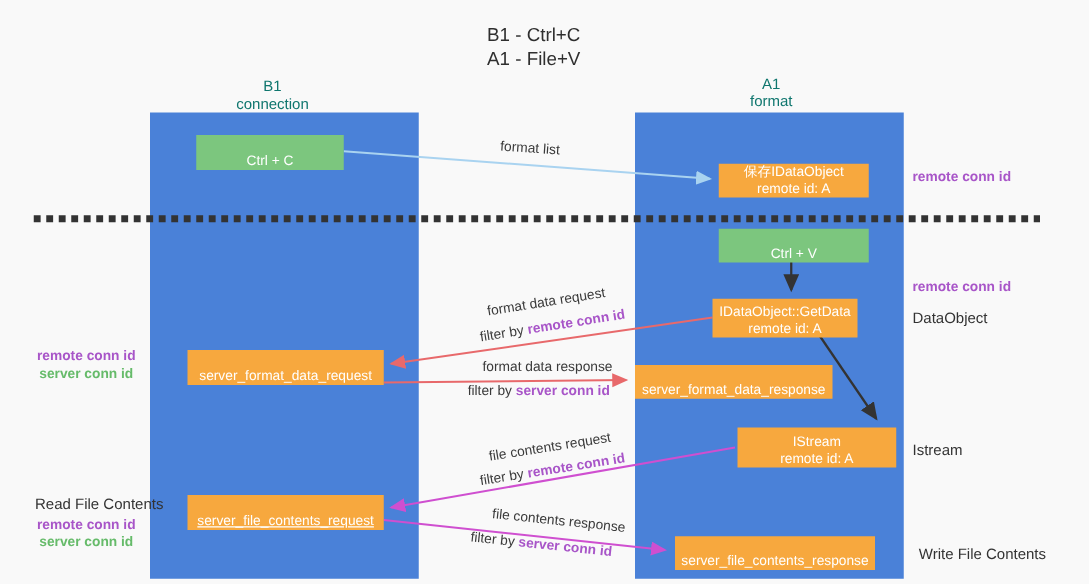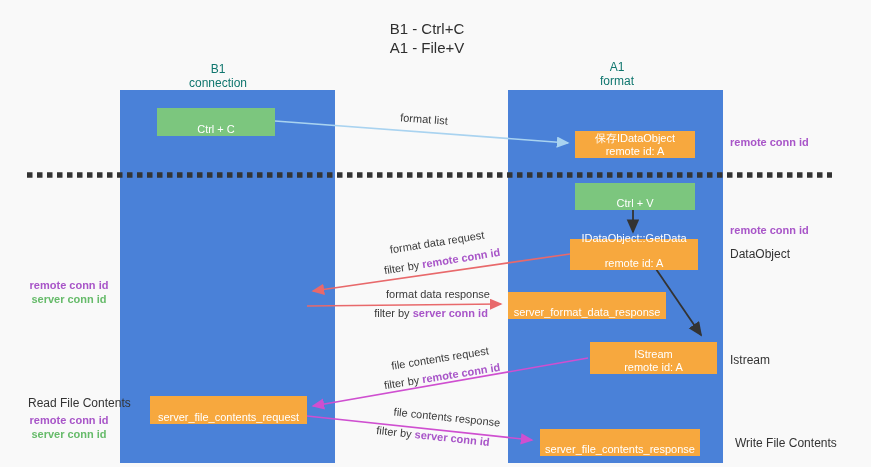--- a/index.html
+++ b/index.html
@@ -74,36 +74,39 @@
 
   <div class="node orange" style="left:575px;top:119px;width:120px;height:27px;">
     <span>保存IDataObject</span>
     <span>remote id: A</span>
   </div>
 
   <div class="node green" style="left:575px;top:171px;width:120px;height:27px;">
     <span>Ctrl + V</span>
   </div>
 
-  <div class="node orange" style="left:570px;top:227px;width:128px;height:31px;gap:12px;">
+  <div class="node orange" style="left:570px;top:227px;width:116px;height:31px;">
     <span>IDataObject::GetData</span>
     <span>remote id: A</span>
   </div>
 
+  <div class="node orange" style="left:150px;top:268px;width:157px;height:28px;">
+    <span>server_format_data_request</span>
+  </div>
 
   <div class="node orange" style="left:508px;top:280px;width:158px;height:27px;">
     <span>server_format_data_response</span>
   </div>
 
   <div class="node orange" style="left:590px;top:330px;width:127px;height:32px;">
     <span>IStream</span>
     <span>remote id: A</span>
   </div>
 
-  <div class="node orange" style="left:150px;top:384px;width:157px;height:28px;">
+  <div class="node orange" style="left:150px;top:384px;width:157px;height:28px;text-decoration:underline;">
     <span>server_file_contents_request</span>
   </div>
 
   <div class="node orange" style="left:540px;top:417px;width:160px;height:27px;">
     <span>server_file_contents_response</span>
   </div>
 
   <div class="elabel" style="left:424px;top:107px;transform:translate(-50%,-50%) rotate(4deg);">format list</div>
 
   <div class="elabel" style="left:437px;top:230px;transform:translate(-50%,-50%) rotate(-9deg);">format data request</div>

